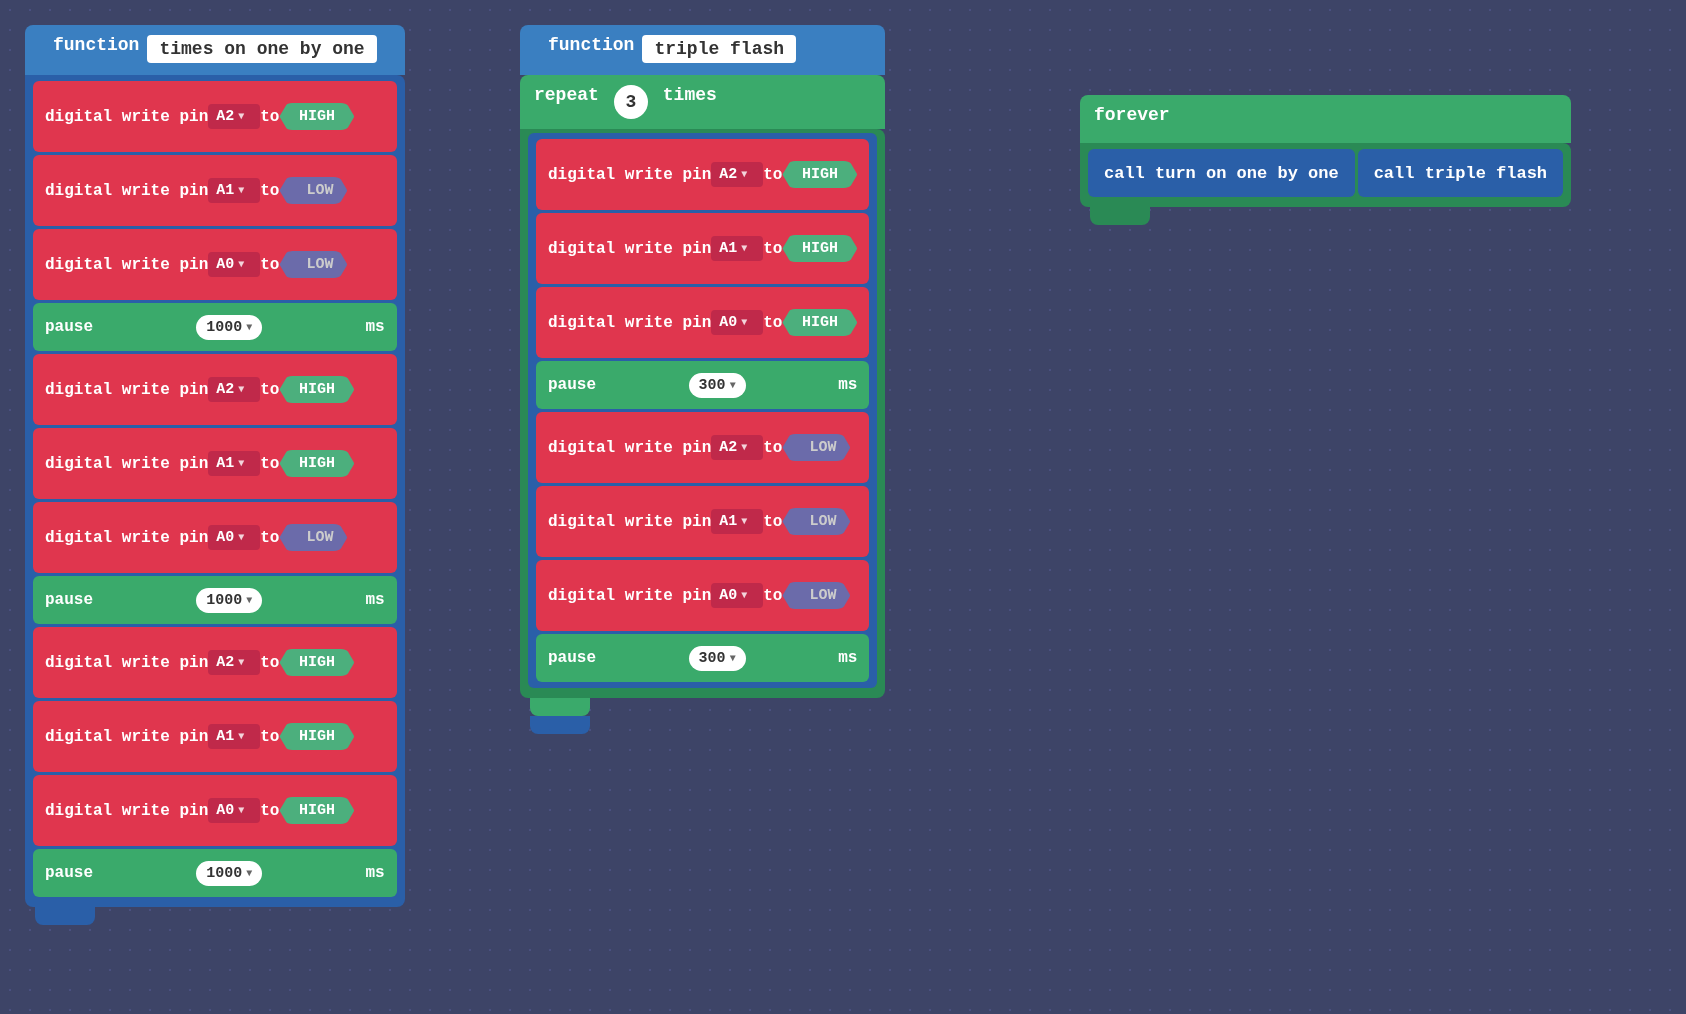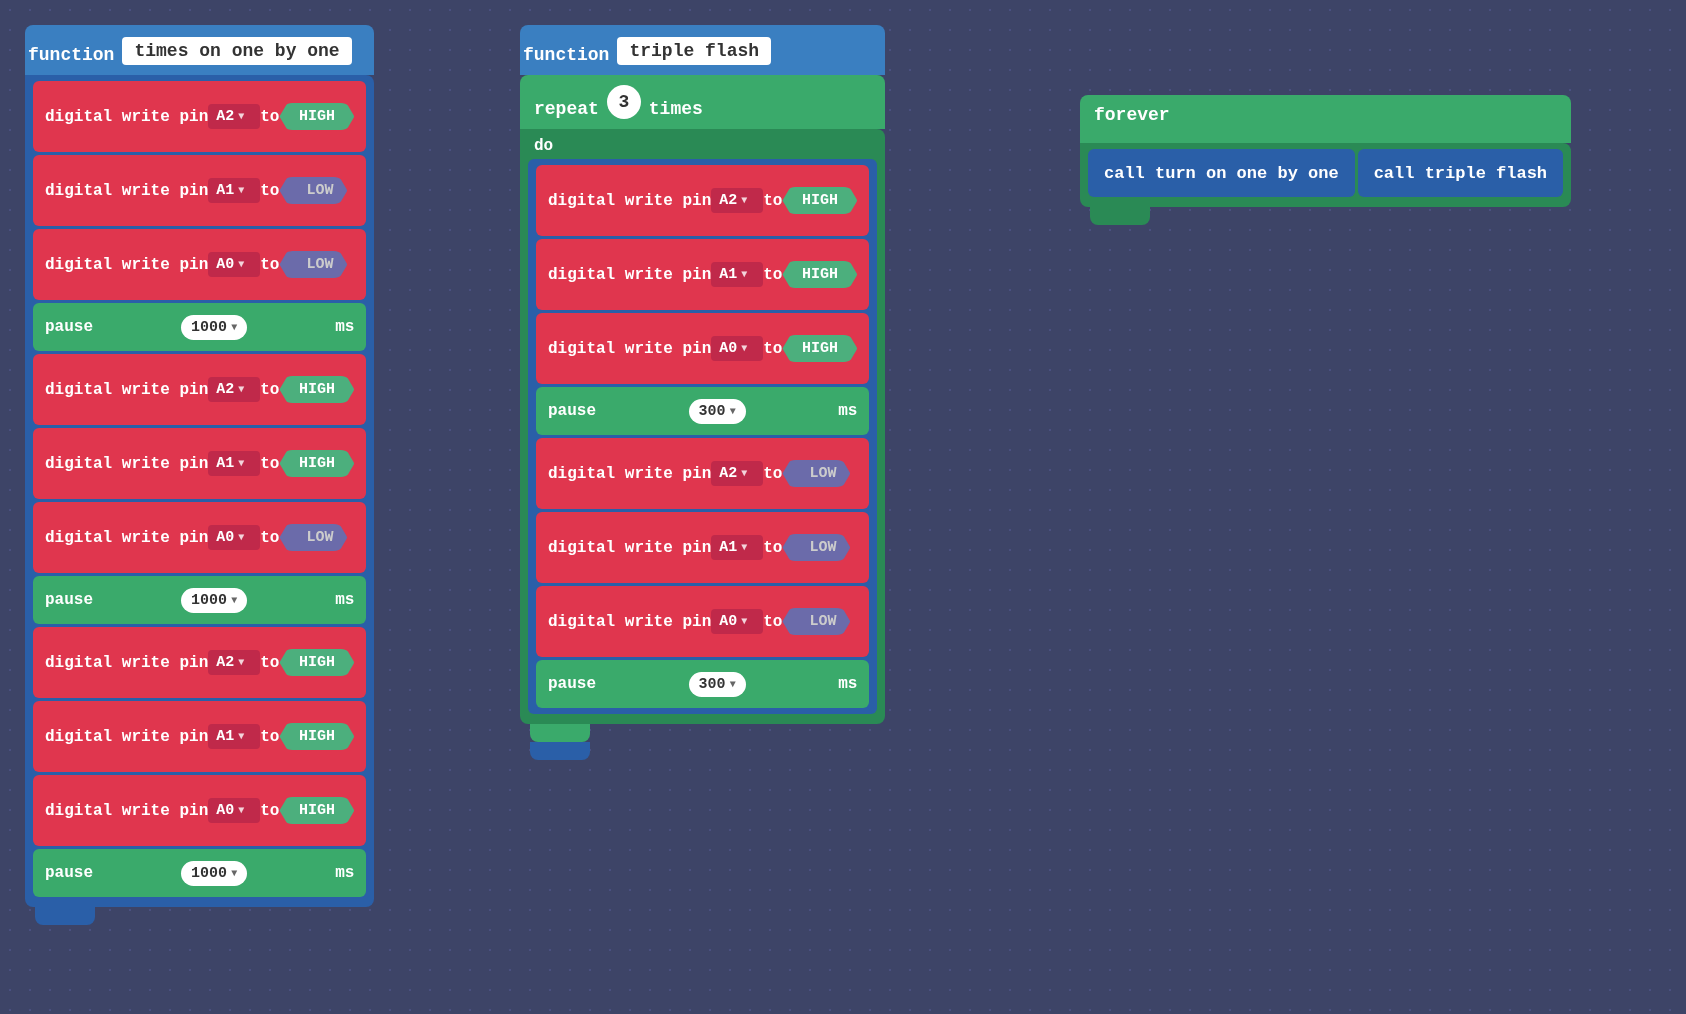--- a/index.html
+++ b/index.html
@@ -22,23 +22,23 @@
 
     
     .block-group {
       position: absolute;
     }
 
     
     .function-header {
       background-color: #3a7fc1;
       border-radius: 8px 8px 0 0;
-      padding: 10px 3px;
-      display: flex;
-      align-items: flex-end;
+      padding: 10px 28px;
+      display: flex;
+      align-items: flex-start;
       gap: 8px;
       font-size: 18px;
       font-weight: bold;
       color: white;
       min-height: 50px;
     }
 
     .function-header .label {
       color: white;
       font-size: 18px;
@@ -193,22 +193,22 @@
       display: flex;
       align-items: center;
     }
 
     
     .repeat-header {
       background-color: #3aaa6b;
       border-radius: 8px 8px 0 0;
       padding: 10px 14px;
       display: flex;
-      align-items: flex-end;
-      gap: 8px;
+      align-items: flex-start;
+      gap: 15px;
       font-size: 18px;
       color: white;
       font-weight: bold;
       min-height: 50px;
     }
 
     .repeat-num {
       background: white;
       color: #333;
       border-radius: 50%;
@@ -348,21 +348,20 @@
       <div class="function-name-box">triple flash</div>
     </div>
 
     <div>
       <div class="repeat-header">
         <span>repeat</span>
         <div class="repeat-num">3</div>
         <span>times</span>
       </div>
       <div class="repeat-do">
-        <div class="do-label">do</div>
         <div class="repeat-inner">
 
           <div class="dw-block">
             <span class="block-text">digital write pin</span>
             <div class="pin-dropdown">A2 <span class="arrow">▼</span></div>
             <span class="block-text">to</span>
             <div class="val-high">HIGH</div>
           </div>
 
           <div class="dw-block">

